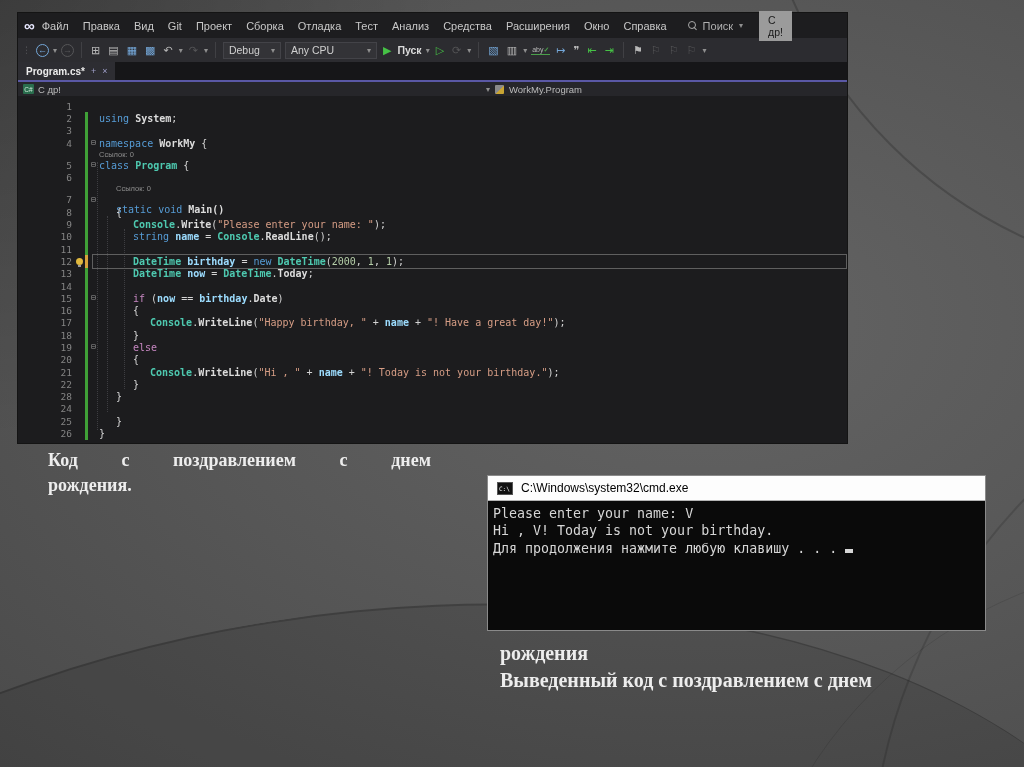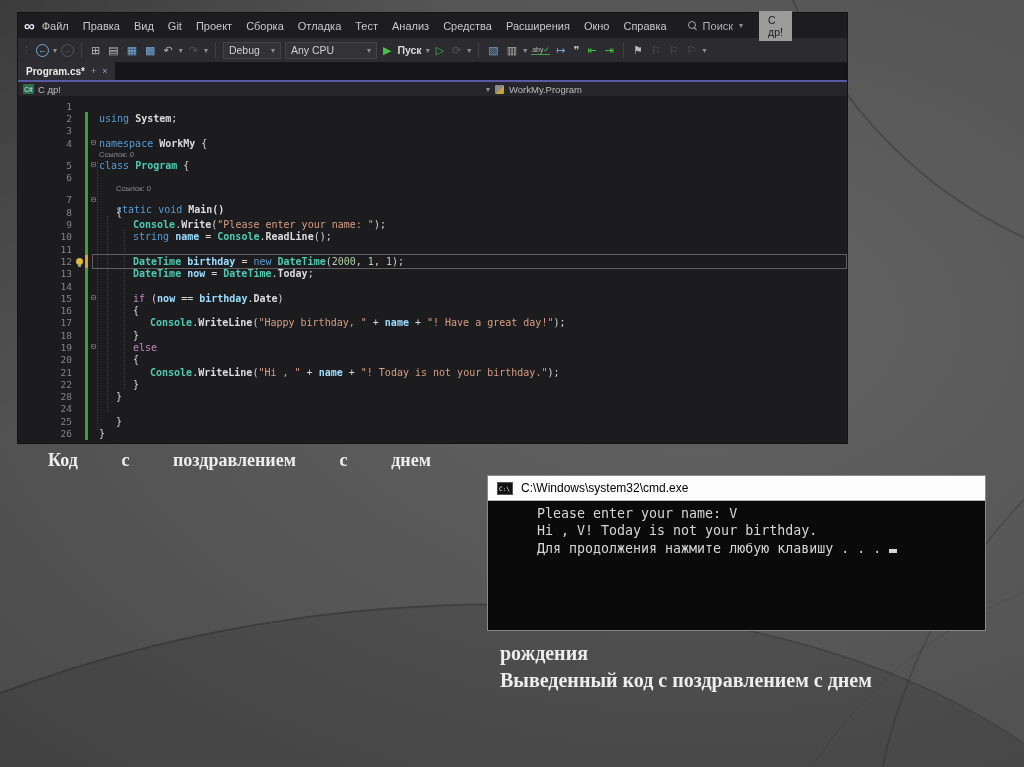--- a/index.html
+++ b/index.html
@@ -86,21 +86,21 @@
   .cap2 { position:absolute; left:500px; top:640px; width:445px; font-size:20px; line-height:27px; }
 
   
   .cmdw { position:absolute; left:487px; top:475px; width:499px; height:156px; background:#0a0a0a;
           border:1px solid #8a8a8a; }
   .cmdtitle { height:25px; background:#fdfdfd; border-bottom:1px solid #b5b5b5; display:flex;
               align-items:center; gap:8px; padding:0 9px; color:#000; font-size:12px; }
   .cmdico { width:16px; height:13px; background:#111; border:1px solid #555; color:#eee; font-size:6px;
             font-family:"DejaVu Sans Mono",monospace; display:flex; align-items:center; padding-left:1px; flex:none; }
   .cmdbody { padding:4px 5px; font-family:"DejaVu Sans Mono", monospace; font-size:13.3px;
-             line-height:17.4px; color:#d6d6d6;margin-left:44px; }
+             line-height:17.4px; color:#d6d6d6; }
   .cursorblk { display:inline-block; width:8px; height:4px; background:#d6d6d6; margin-left:8px; }
 </style>
 </head>
 <body>
 
 <div class="slide-bg">
   <div class="arc arc1"></div>
   <div class="arc arc2"></div>
   <div class="arc arc3"></div>
   <div class="arc arc4"></div>
@@ -403,20 +403,21 @@
 </div>
 
 <div class="cap cap1">
   <div class="cap1-l1">
     <span>Код</span>
     <span>с</span>
     <span>поздравлением</span>
     <span>с</span>
     <span>днем</span>
   </div>
+  <div>рождения.</div>
 </div>
 
 <div class="cmdw">
   <div class="cmdtitle">
     <span class="cmdico">C:\</span>
     <span>C:\Windows\system32\cmd.exe</span>
   </div>
   <div class="cmdbody" id="cmd-body">
       <div class="cline">Please enter your name: V</div>
       <div class="cline">Hi , V! Today is not your birthday.</div>

